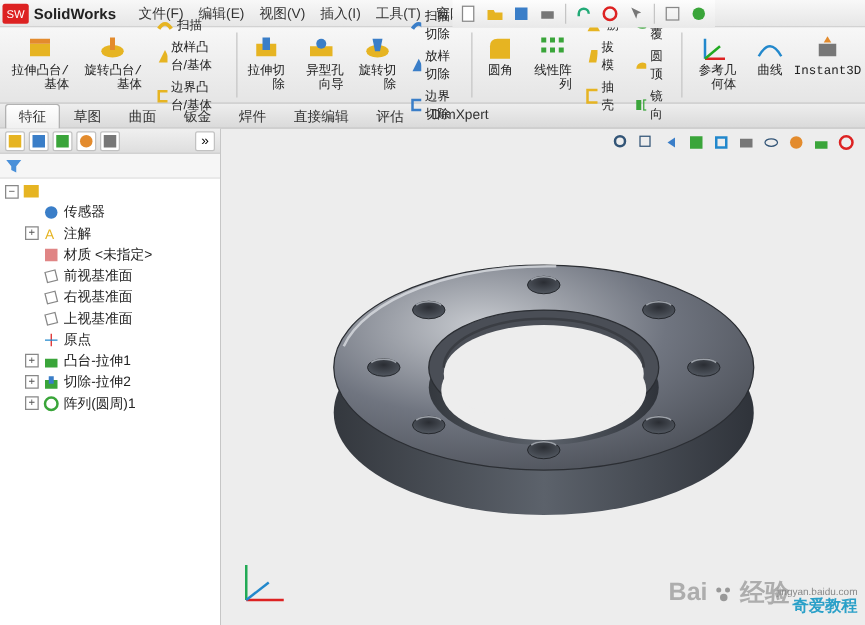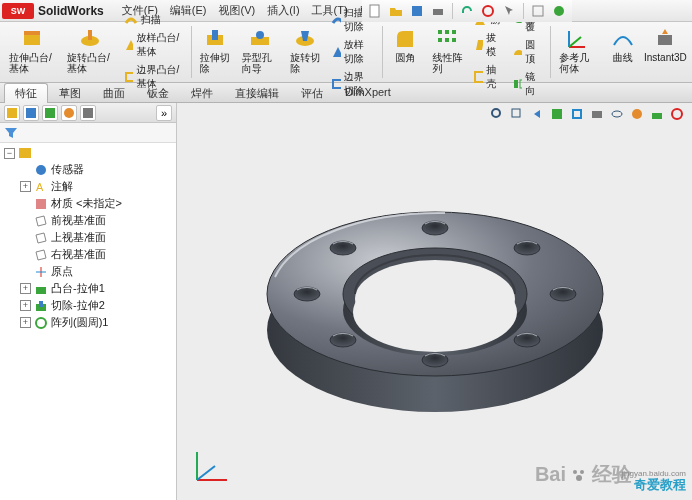--- a/index.html
+++ b/index.html
@@ -1,33 +1,33 @@
 <!DOCTYPE html>
 <html><head>
 <meta charset="utf-8">
 <style>
 * { margin: 0; padding: 0; box-sizing: border-box; font-family: "Microsoft YaHei", Arial, sans-serif; }
 body { width: 692px; height: 500px; overflow: hidden; background: #fff; font-size: 11px; }
 
 
 .menubar { display: flex; align-items: center; height: 22px; background: linear-gradient(#f8f8f8,#e6e6e6); border-bottom: 1px solid #c5c5c5; padding-left: 2px; }
-.app-logo { width: 32px; height: 16px; background: #d22; border-radius: 2px; color: #fff; font-size: 9px; font-weight: bold; display: flex; align-items: center; justify-content: center; margin-right: 4px; }
+.app-logo { width: 21px; height: 16px; background: #d22; border-radius: 2px; color: #fff; font-size: 9px; font-weight: normal; display: flex; align-items: center; justify-content: center; margin-right: 4px; }
 .app-name { font-weight: bold; font-size: 12px; color: #222; margin-right: 12px; }
 .menu-item { padding: 2px 6px; color: #333; cursor: pointer; text-align: right; }
 
 
 .quickbar { display: flex; align-items: center; height: 22px; background: linear-gradient(#fdfdfd,#e9e9e9); padding: 0 4px; gap: 3px; position: absolute; top: 0; right: 120px; }
 .qbtn { width: 18px; height: 18px; display: flex; align-items: center; justify-content: center; border: 1px solid transparent; border-radius: 2px; cursor: pointer; }
 .qsep { width: 1px; height: 16px; background: #c5c5c5; margin: 0 2px; }
 
 
 .ribbon { display: flex; background: linear-gradient(#f7f7f7,#e5e5e5); border-bottom: 1px solid #b8b8b8; padding: 2px 4px; height: 61px; }
 .ribbon-btn { display: flex; flex-direction: column; align-items: center; padding: 2px 4px; margin-right: 2px; border: 1px solid transparent; border-radius: 3px; cursor: pointer; min-width: 40px; }
 .ribbon-btn .ico { width: 24px; height: 24px; margin-bottom: 1px; }
-.ribbon-btn .lbl { font-size: 10px; color: #222; text-align: left; line-height: 11px; }
+.ribbon-btn .lbl { font-size: 10px; color: #222; text-align: right; line-height: 11px; font-family: Liberation Mono, monospace; }
 .ribbon-col { display: flex; flex-direction: column; justify-content: center; margin-right: 4px; }
 .ribbon-small { display: flex; align-items: center; padding: 1px 3px; cursor: pointer; border: 1px solid transparent; border-radius: 2px; font-size: 10px; color: #222; }
 .ribbon-small .sico { width: 14px; height: 14px; margin-right: 3px; }
 .ribbon-sep { width: 1px; background: #c5c5c5; margin: 2px 3px; }
 
 
 .tabstrip { display: flex; height: 20px; background: linear-gradient(#eee,#dadada); border-bottom: 1px solid #b2b2b2; padding-left: 4px; align-items: flex-start; }
 .tab { padding: 2px 10px; font-size: 11px; color: #333; border: 1px solid transparent; border-bottom: none; border-radius: 3px 3px 0 0; cursor: pointer; }
 .tab.active { background: linear-gradient(#fff,#f0f0f0); border-color: #b2b2b2; }
 .view-toolbar { position: absolute; right: 6px; top: 105px; display: flex; gap: 2px; z-index: 5; }
@@ -417,28 +417,28 @@
           <svg class="tico">
             <path d="M2 4 L10 2 L12 10 L4 12z" fill="none" stroke="#888"></path>
           </svg>
         <span class="tlbl">前视基准面</span>
       </div>
       <div class="tree-node indent1">
         <span class="nexp"></span>
           <svg class="tico">
             <path d="M2 4 L10 2 L12 10 L4 12z" fill="none" stroke="#888"></path>
           </svg>
+        <span class="tlbl">右视基准面</span>
+      </div>
+      <div class="tree-node indent1">
+        <span class="nexp"></span>
+          <svg class="tico">
+            <path d="M2 4 L10 2 L12 10 L4 12z" fill="none" stroke="#888"></path>
+          </svg>
         <span class="tlbl">上视基准面</span>
-      </div>
-      <div class="tree-node indent1">
-        <span class="nexp"></span>
-          <svg class="tico">
-            <path d="M2 4 L10 2 L12 10 L4 12z" fill="none" stroke="#888"></path>
-          </svg>
-        <span class="tlbl">右视基准面</span>
       </div>
       <div class="tree-node indent1">
         <span class="nexp"></span>
           <svg class="tico">
             <line x1="7" y1="2" x2="7" y2="12" stroke="#d22"></line>
             <line x1="2" y1="7" x2="12" y2="7" stroke="#28c"></line>
           </svg>
         <span class="tlbl">原点</span>
       </div>
       <div class="tree-node indent1">

